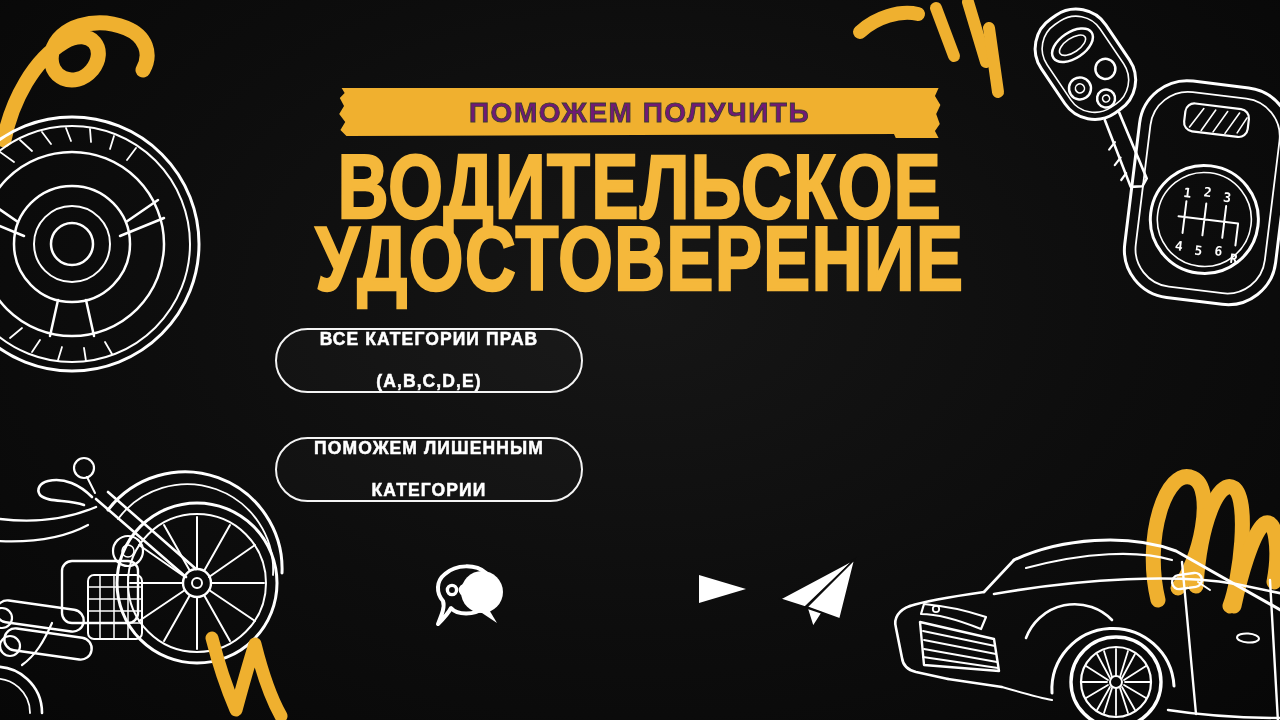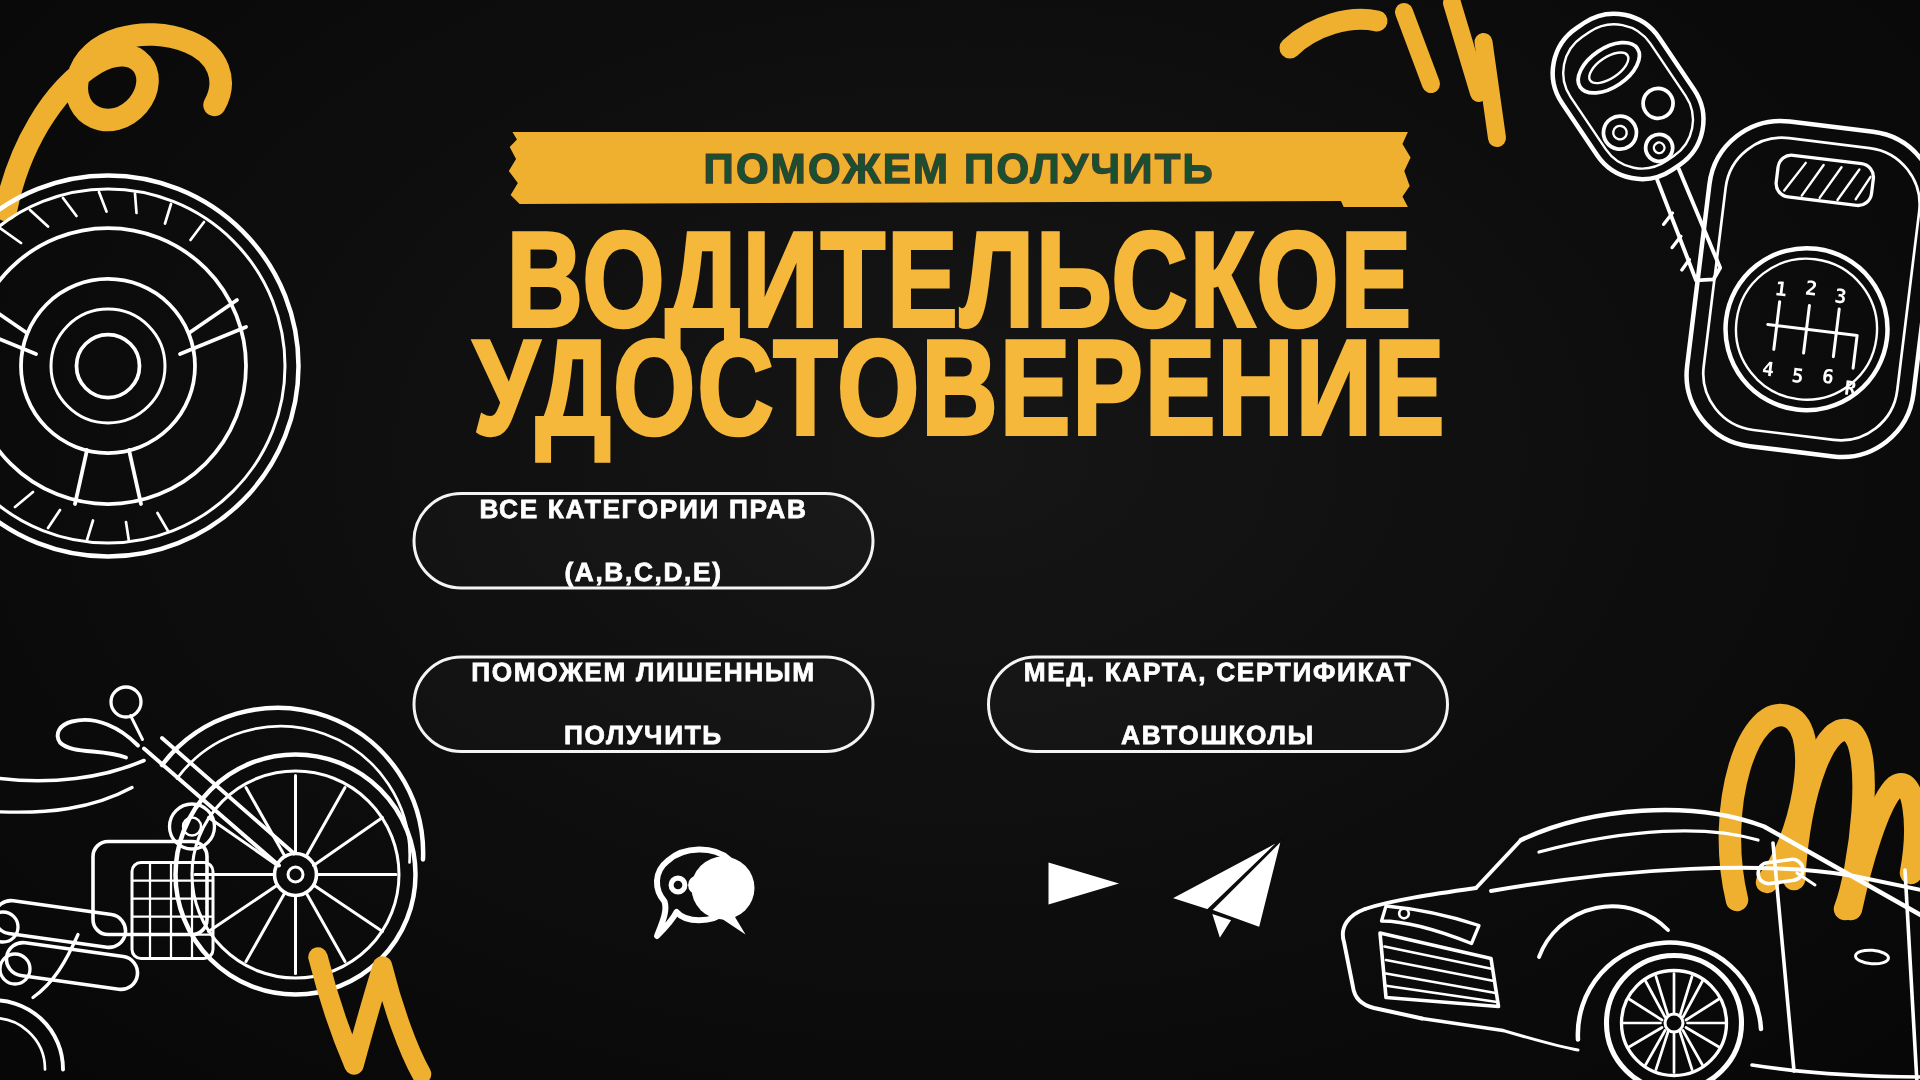--- a/index.html
+++ b/index.html
@@ -13,21 +13,21 @@
   .sketch{stroke:#ffffff;fill:none;stroke-linecap:round;stroke-linejoin:round;}
   .squig{stroke:#EFB02F;fill:none;stroke-linecap:round;stroke-linejoin:round;}
 
   .banner{
     position:absolute;left:338px;top:88px;width:603px;height:50px;
     background:#F0B02F;display:flex;align-items:center;justify-content:center;
     clip-path:polygon(0.6% 0%,99.6% 0%,99.0% 16%,99.9% 34%,99.2% 52%,99.8% 72%,99.0% 86%,99.6% 100%,
                       92.5% 100%,92.2% 92%,1.4% 96%,0.4% 84%,1.2% 68%,0.2% 52%,1.0% 36%,0.3% 20%,1.1% 10%);
   }
   .banner-text{
-    font-size:28px;font-weight:bold;color:#14532d;letter-spacing:1.5px;
+    font-size:28px;font-weight:bold;color:#701a75;letter-spacing:1.5px;
     -webkit-text-stroke:0.9px #3E3C33;white-space:nowrap;
   }
   .title-line{
     position:absolute;left:0;width:100%;text-align:center;
     color:#F5B83B;font-weight:bold;font-size:90px;line-height:1;
     letter-spacing:2px;-webkit-text-stroke:2.6px #F5B83B;
     transform:scaleX(0.78);white-space:nowrap;
   }
   .title-line.l1{top:142px;}
   .title-line.l2{top:214px;}
@@ -124,25 +124,21 @@
       <text class="gear-num" x="112" y="182">R</text>
     </g>
   </svg>
 
   <div class="pill p1">
     <span>ВСЕ КАТЕГОРИИ ПРАВ</span>
     <span>(A,B,C,D,E)</span>
   </div>
   <div class="pill p3">
     <span>ПОМОЖЕМ ЛИШЕННЫМ</span>
-    <span>ПОЛУЧИТЬ</span>
-  </div>
-  <div class="pill p4">
-    <span>МЕД. КАРТА, СЕРТИФИКАТ</span>
-    <span>АВТОШКОЛЫ</span>
+    <span>КАТЕГОРИИ</span>
   </div>
 
   <svg style="left:424px;top:556px;" width="82" height="82" viewBox="0 0 82 82">
     <circle cx="58" cy="36" r="21" fill="#ffffff"></circle>
     <path d="M64,52 L73,67 L55,55 Z" fill="#ffffff"></path>
     <path class="sketch" stroke-width="4" fill="#0d0d0d" d="M14,68 C18,58 21,51 19,45 C12,37 12,25 21,18 C32,8 52,8 62,17 C72,26 72,43 61,51 C50,60 33,59 27,52 C24,58 19,63 14,68 Z"></path>
     <circle class="sketch" cx="28" cy="34" r="4.6" stroke-width="3.4"></circle>
     <circle class="sketch" cx="41" cy="34" r="4.6" stroke-width="3.4"></circle>
     <circle class="sketch" cx="54" cy="34" r="4.6" stroke-width="3.4"></circle>
   </svg>

